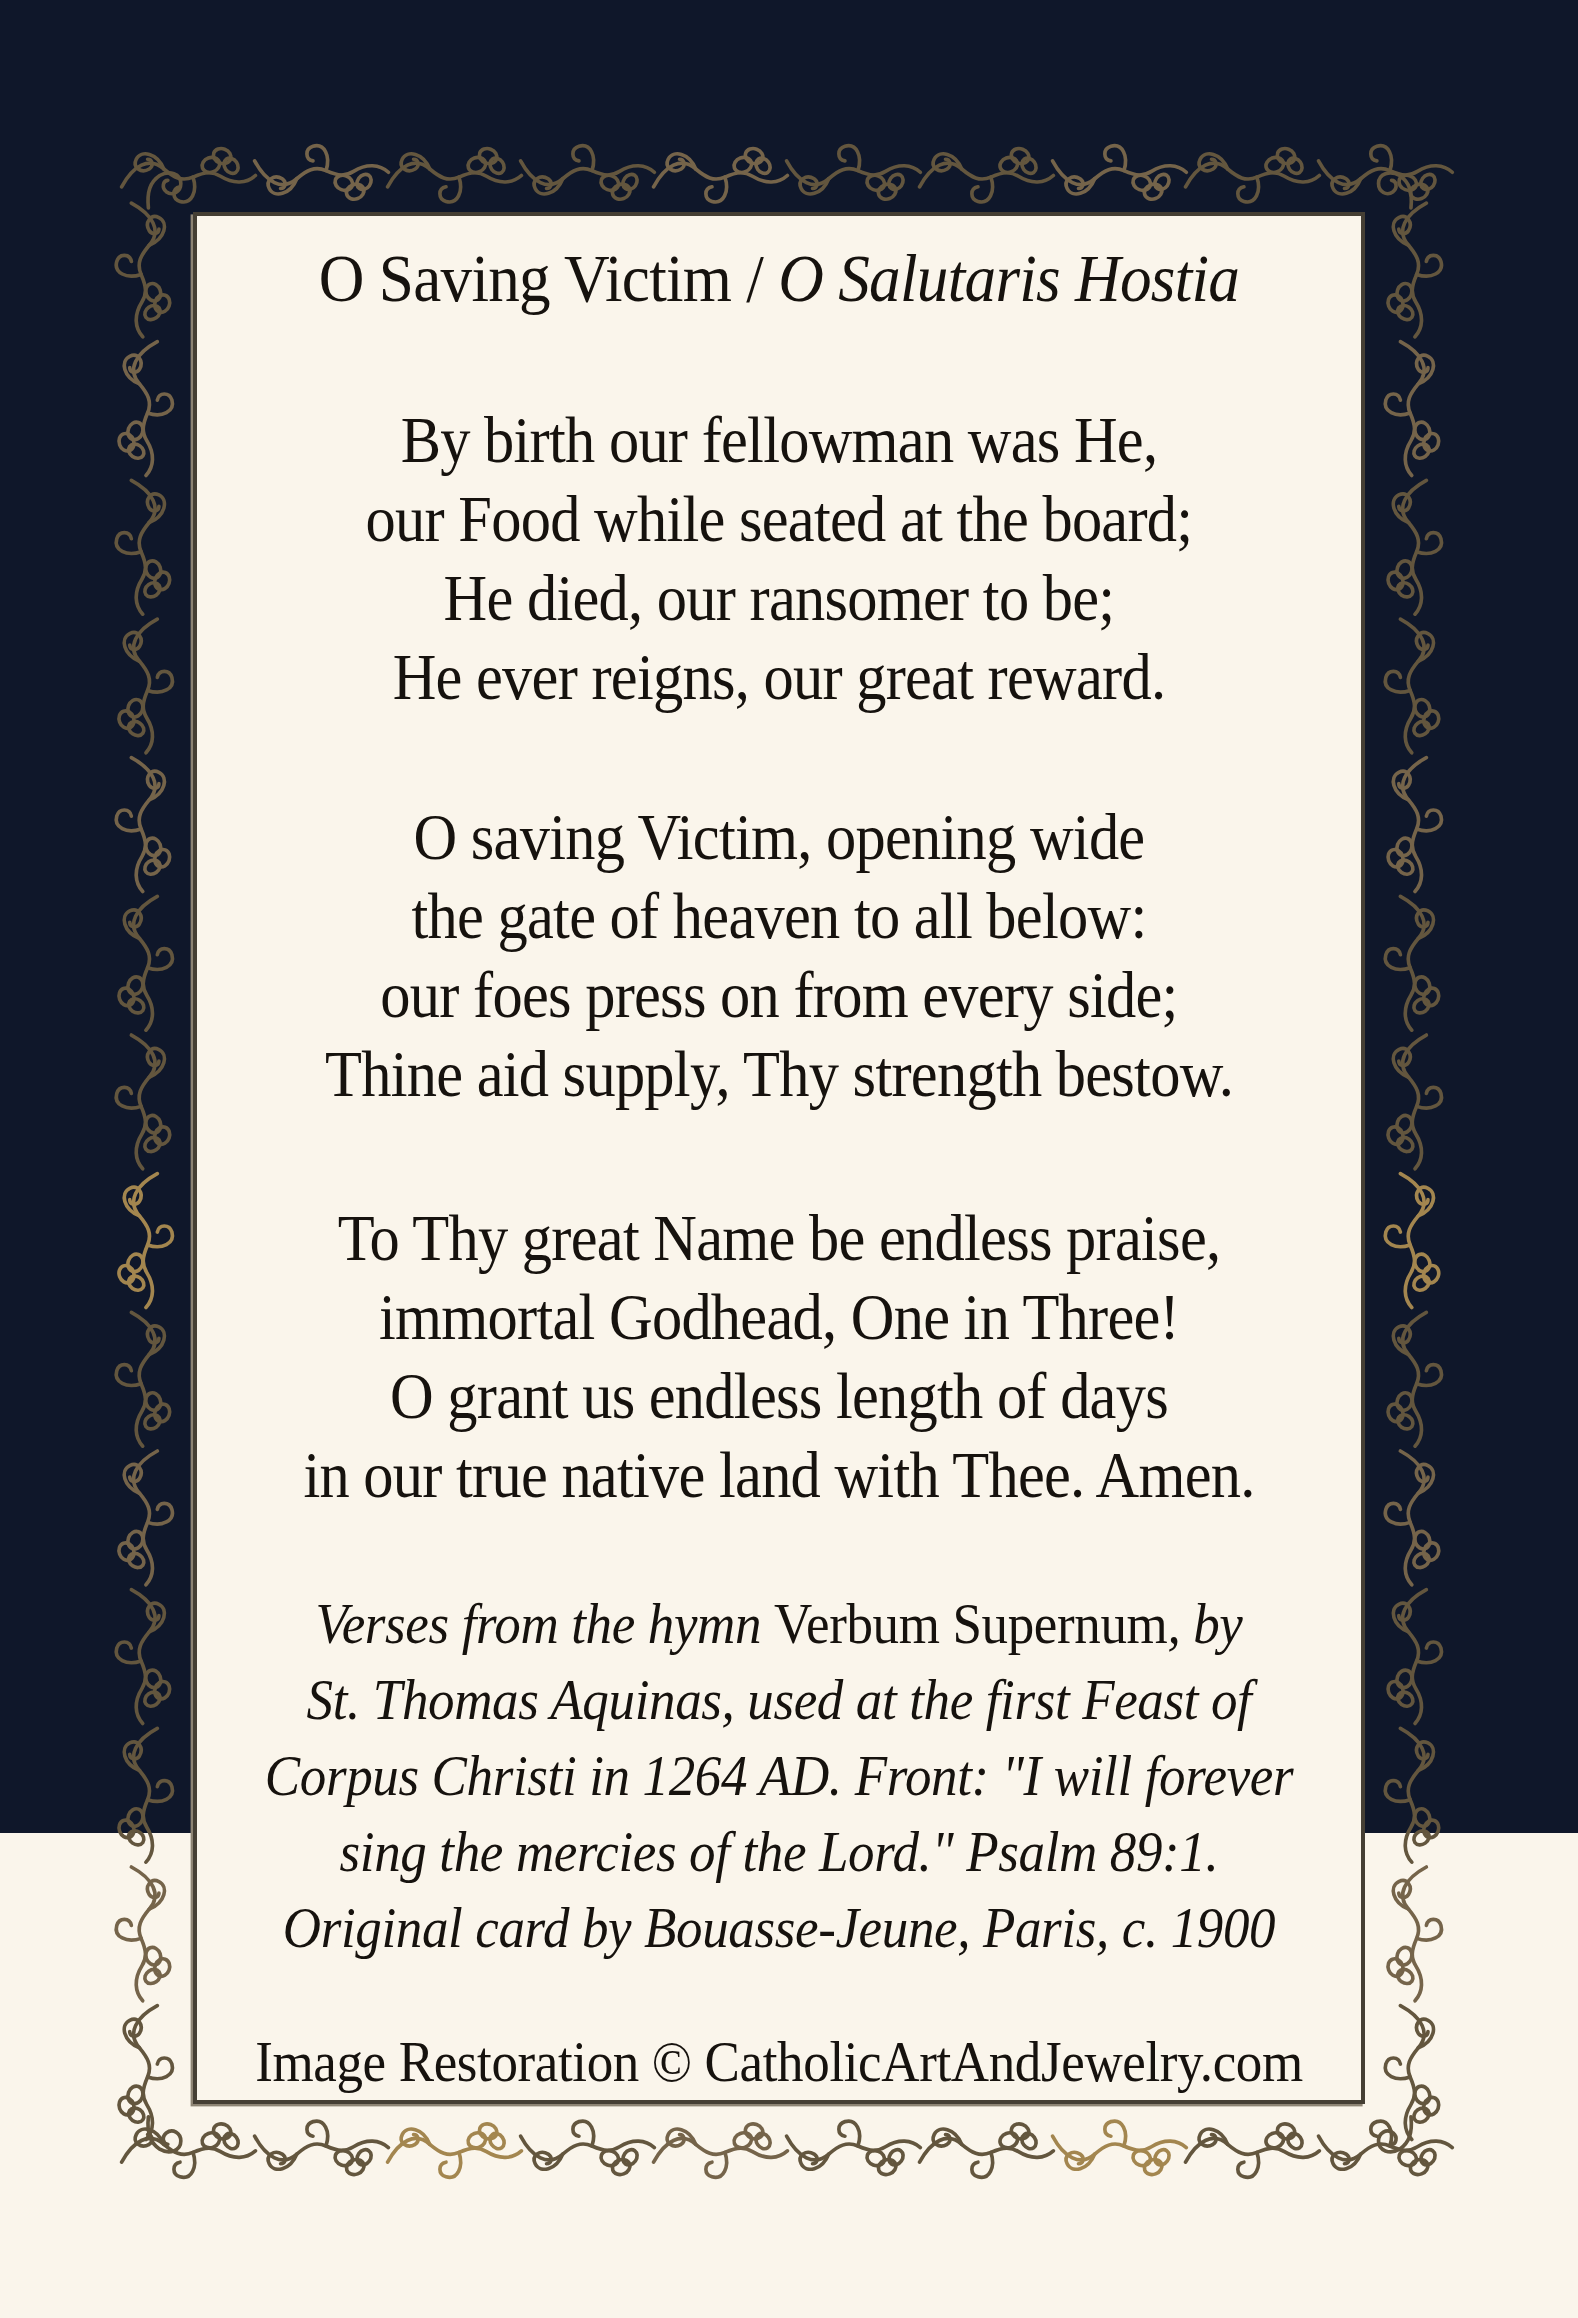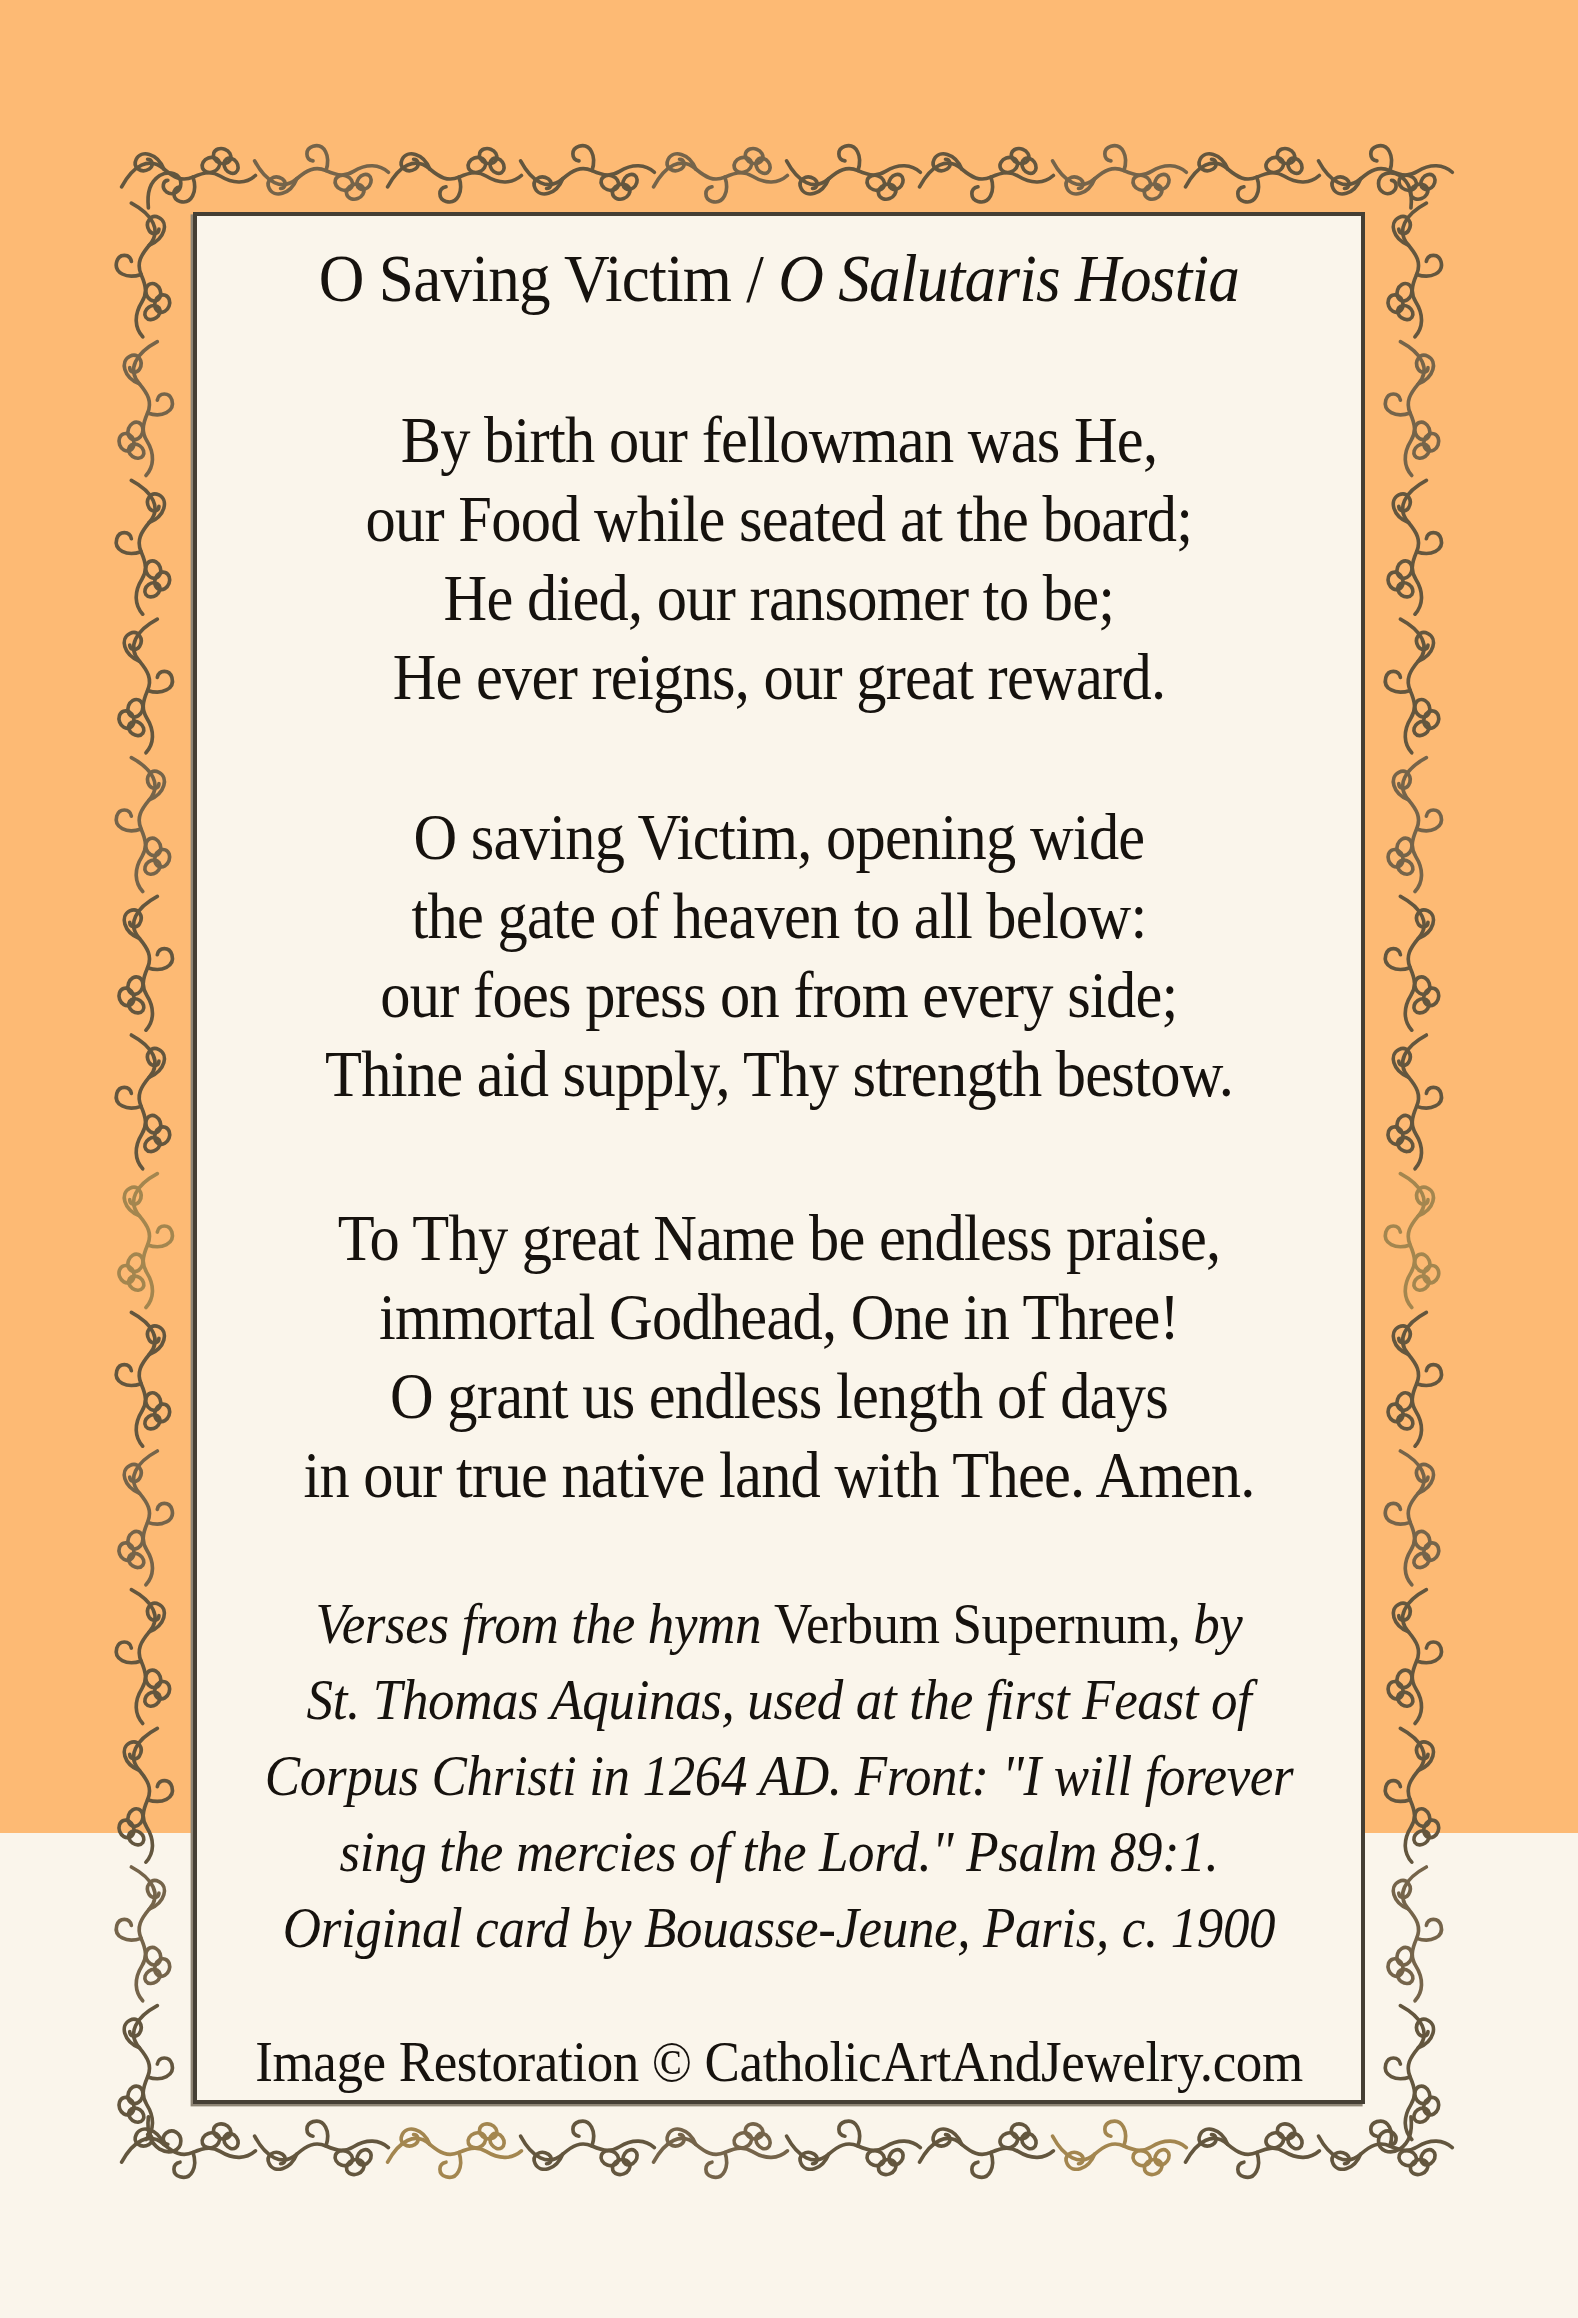--- a/index.html
+++ b/index.html
@@ -3,21 +3,21 @@
 <meta charset="utf-8">
 <style>
   html,body{margin:0;padding:0;}
   body{
     width:1578px;height:2319px;
     background:#faf5eb;
     font-family:"Liberation Serif","DejaVu Serif",serif;
     color:#16120e;
     overflow:hidden;
   }
-  .page{position:relative;width:1578px;height:1833px;background:#fdba74;}
+  .page{position:relative;width:1578px;height:1833px;background:#0f172a;}
   .vine-svg{position:absolute;left:0;top:0;width:1578px;height:2319px;}
   .frame{
     position:absolute;left:193px;top:212px;width:1172px;height:1892px;
     border:4px solid #453f34;box-sizing:border-box;
     box-shadow:-2.4px 2.4px 0 0 #8d8474;
     background:#faf5eb;
   }
   .tblock{
     position:absolute;left:0;right:0;text-align:center;
     transform:scaleX(0.93);transform-origin:50% 0;

